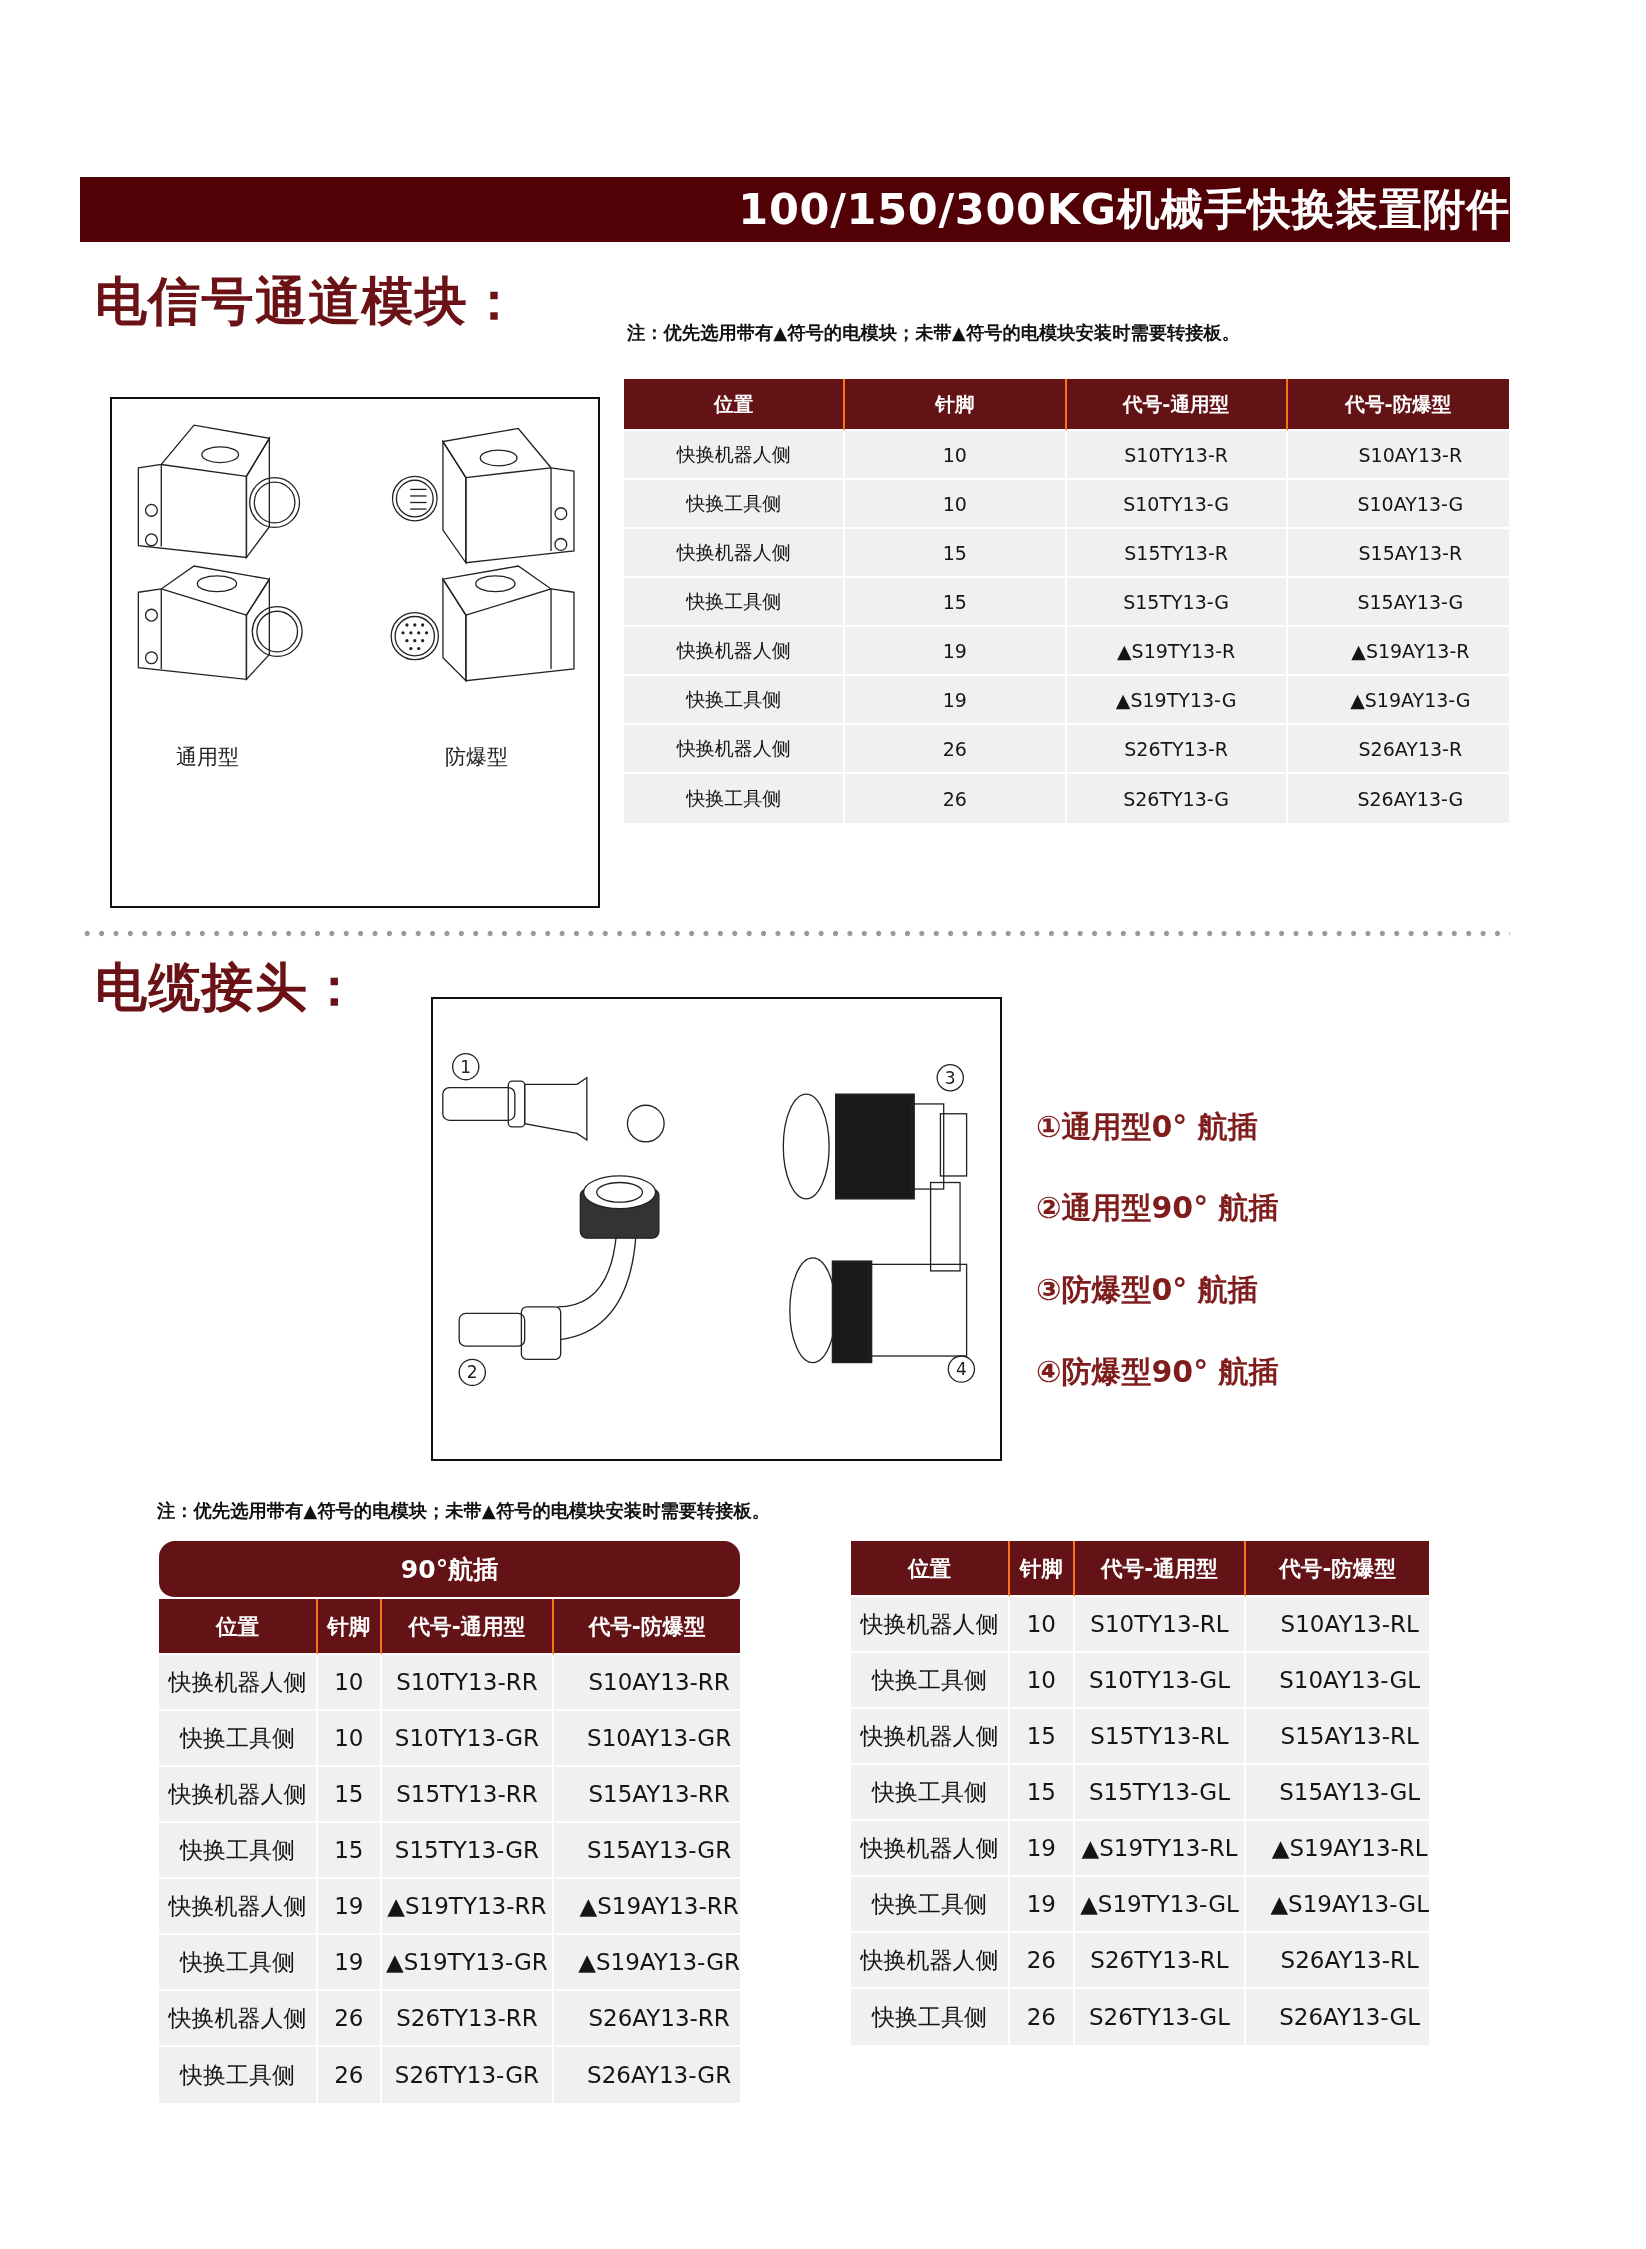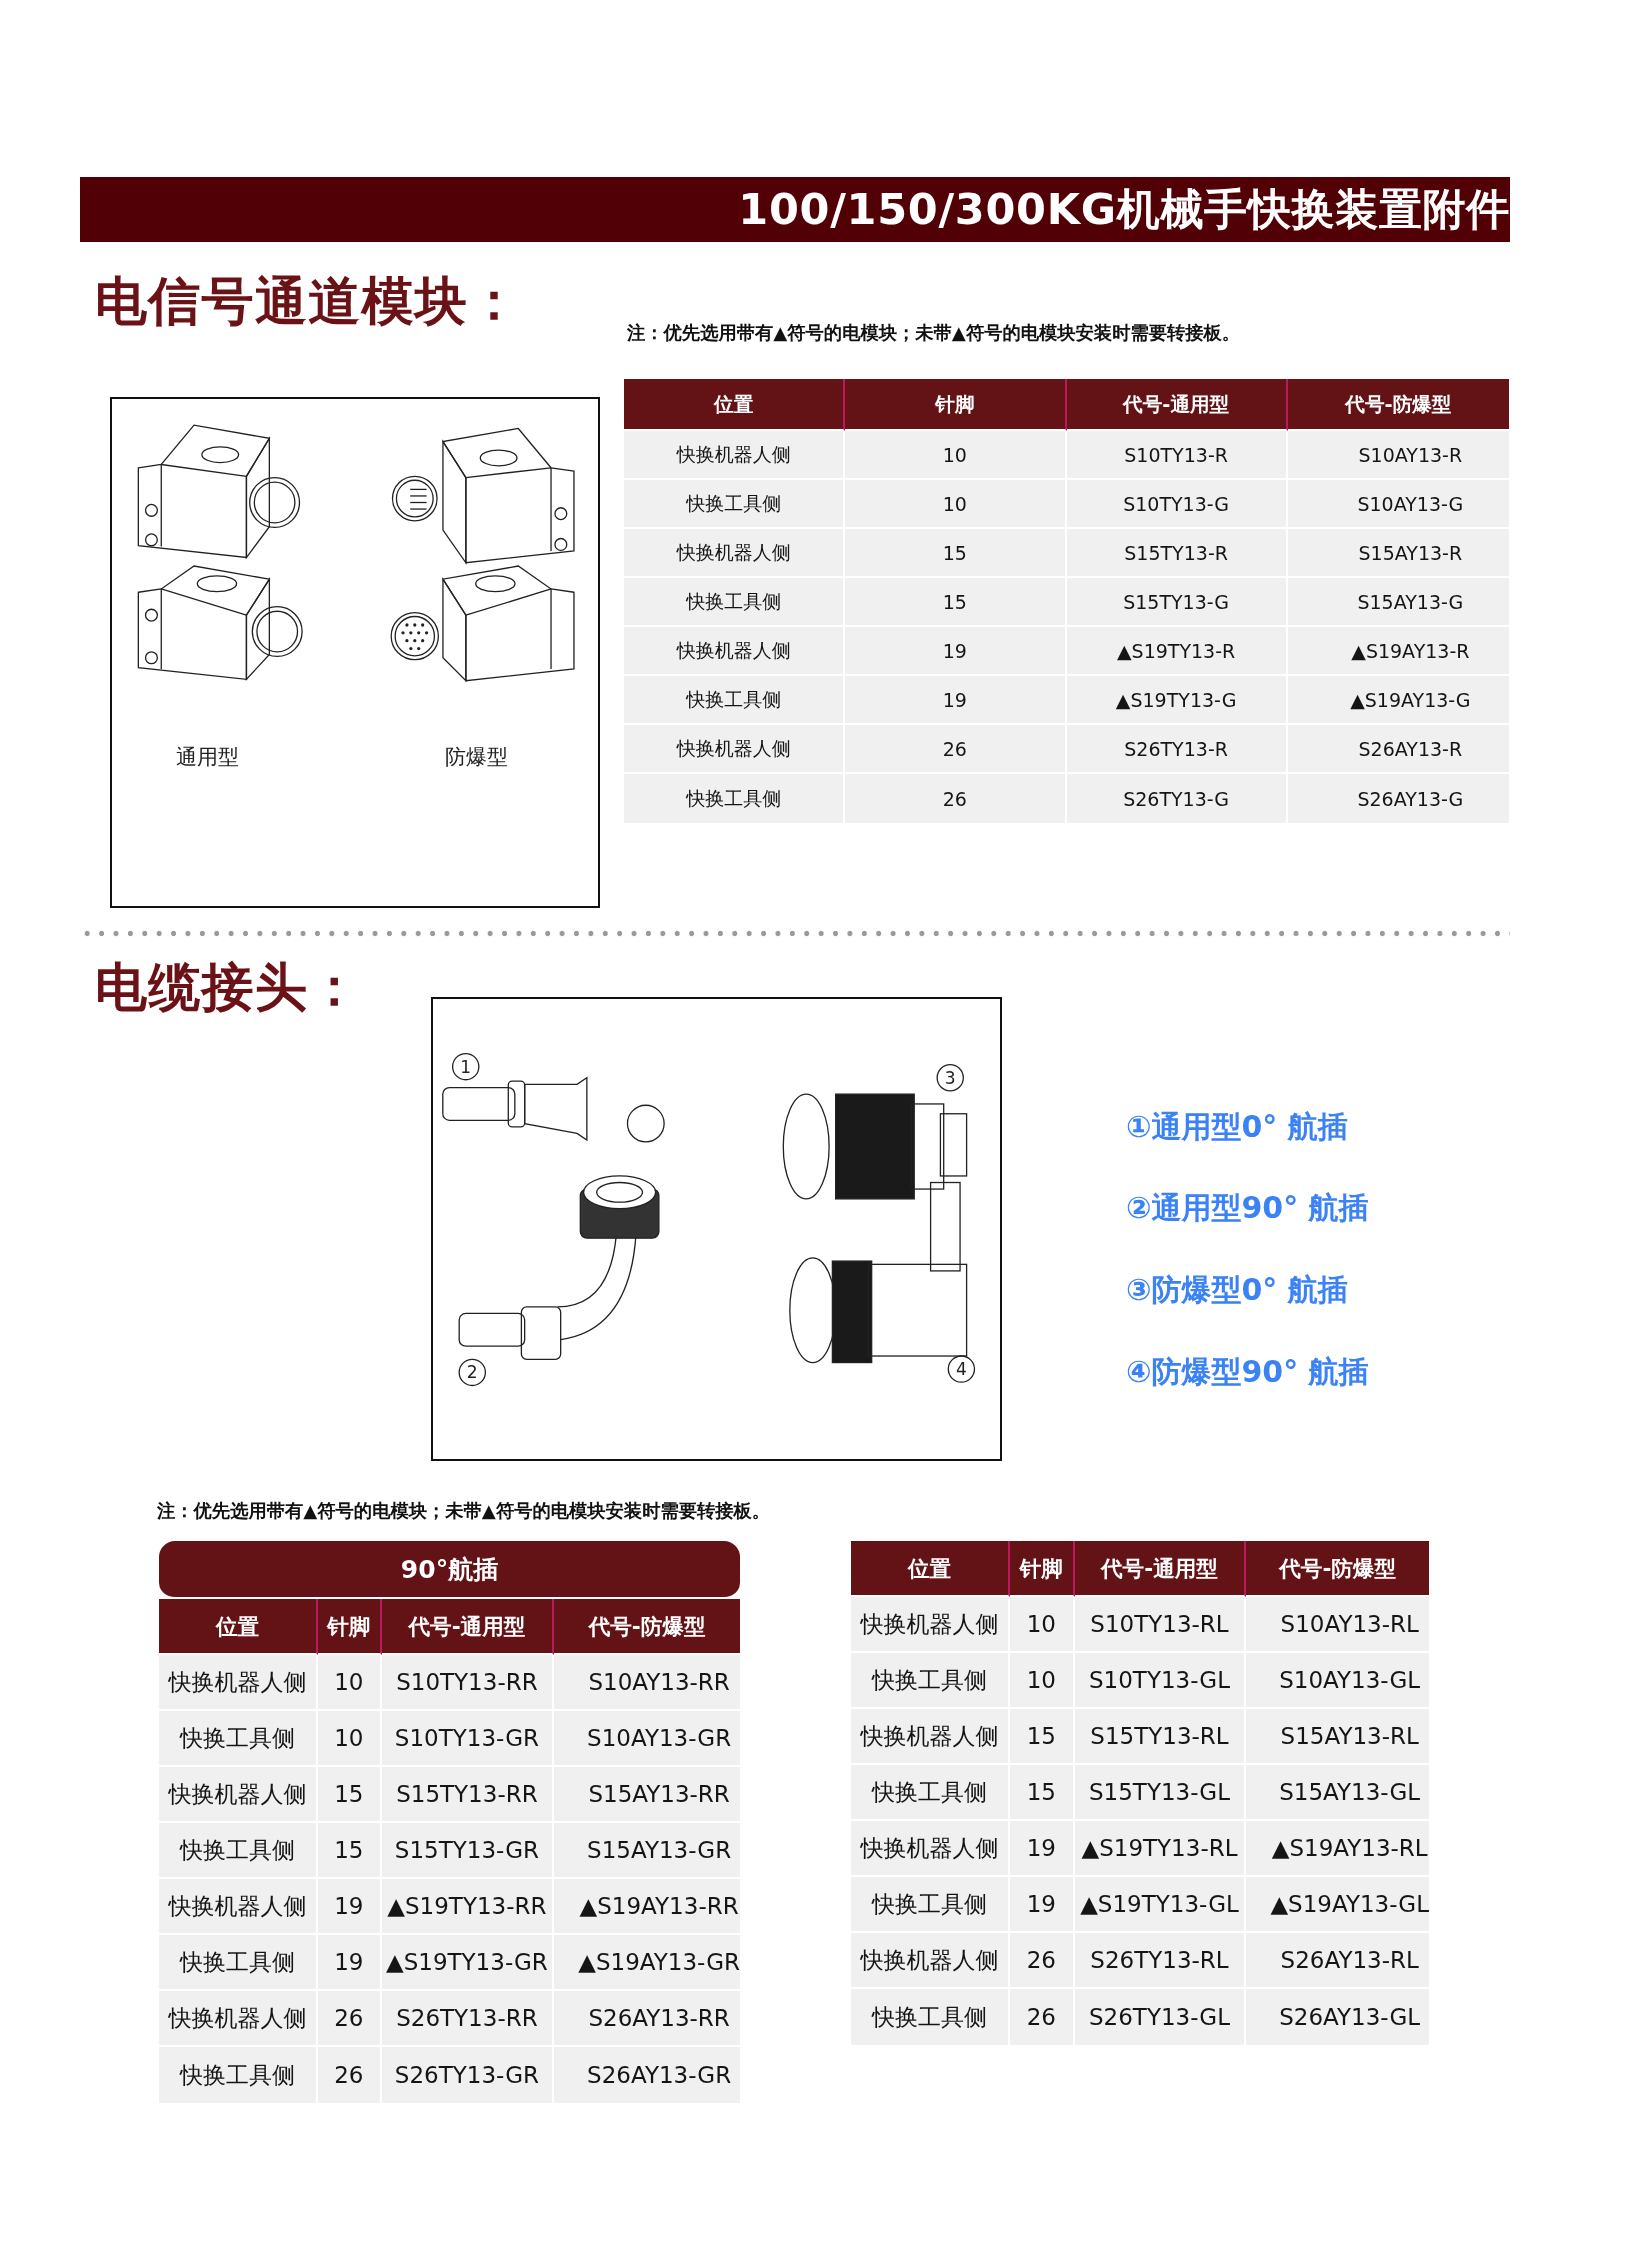--- a/index.html
+++ b/index.html
@@ -27,21 +27,21 @@
     position: absolute; font-size: 21px; color: #222;
   }
 
   
   table.spec {
     position: absolute; border-collapse: separate; border-spacing: 0;
     font-family: "DejaVu Sans", "Liberation Sans", sans-serif;
   }
   table.spec th {
     background: #631215; color: #fff; font-weight: bold; text-align: center;
-    border-right: 2px solid #be185d; border-bottom: 2px solid #fff;
+    border-right: 2px solid #f97316; border-bottom: 2px solid #fff;
   }
   table.spec th:last-child { border-right: none; }
   table.spec td {
     background: #f0f0f0; color: #151515; text-align: center;
     border-right: 2px solid #fff; border-bottom: 2.6px solid #fff;
     white-space: nowrap;
   }
   table.spec td:last-child { border-right: none; padding-left: 24px; }
   table.spec tr:last-child td { border-bottom: none; }
 
@@ -55,21 +55,21 @@
   .conn th { height: 56px; font-size: 21.6px; }
   .conn td { height: 56px; font-size: 23px; }
 
   .dotted-divider {
     position: absolute; left: 80px; top: 930px; width: 1430px; height: 6.5px;
     background-image: radial-gradient(circle, #9a9a9a 2.3px, transparent 2.6px);
     background-size: 14.4px 6.5px; background-repeat: repeat-x;
   }
 
   .legend-item {
-    position: absolute; left: 1126px; font-size: 30px; font-weight: bold; color: #3b82f6; white-space: nowrap;
+    position: absolute; left: 1036px; font-size: 30px; font-weight: bold; color: #7f1d1d; white-space: nowrap;
   }
   svg { display: block; }
 </style>
 </head>
 <body>
 
 <div class="title-bar">100/150/300KG机械手快换装置附件</div>
 
 <div class="section-heading" style="left:95px; top:267px;">电信号通道模块：</div>
 <div class="note" style="left:627px; top:320px;">注：优先选用带有▲符号的电模块；未带▲符号的电模块安装时需要转接板。</div>

